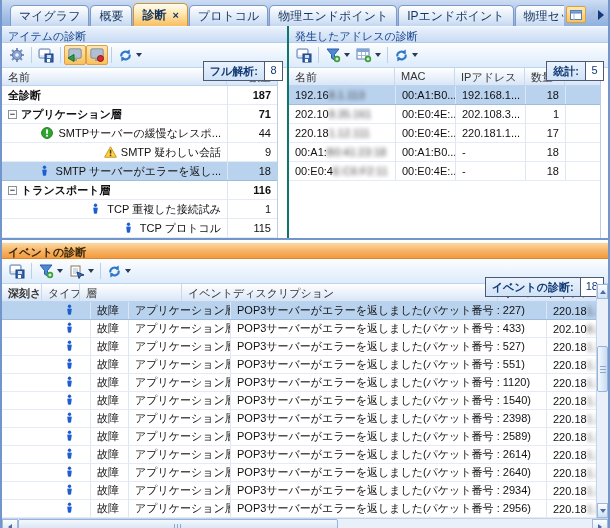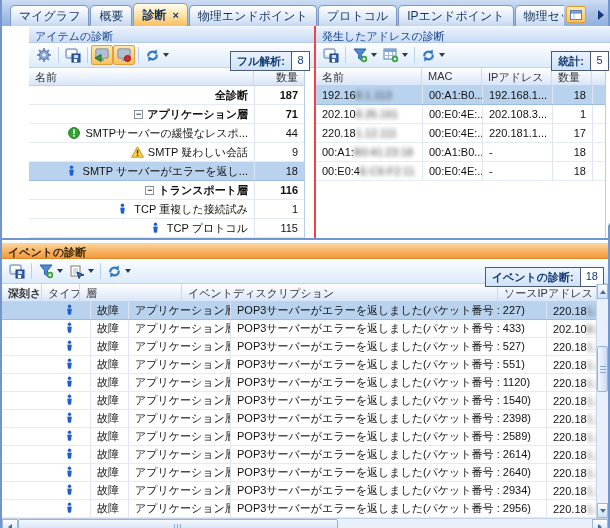--- a/index.html
+++ b/index.html
@@ -37,54 +37,54 @@
     border-bottom:1px solid #d98a2e; color:#39280a; font-weight:bold; }
   .toolbar { height:25px; flex:0 0 25px; position:relative; display:flex; align-items:center;
     background:linear-gradient(180deg,#fdfeff,#dcebfb); border-bottom:1px solid #c0d4ec; padding:0 4px; }
   .tool { height:20px; display:flex; align-items:center; justify-content:center; padding:0 2px;
     border:1px solid transparent; border-radius:2px; cursor:default; }
   .tool.hl { background:linear-gradient(#fde7b6,#f9c15c); border-color:#dfa13f; }
   .tool svg { display:block; }
   .tsep { width:1px; height:16px; background:#bccfe8; margin:0 3px; }
   .caret { width:0; height:0; border-left:3px solid transparent; border-right:3px solid transparent;
     border-top:4px solid #2b3b52; margin-left:3px; }
-  .counter { position:absolute; right:4px; top:8px; display:flex; align-items:stretch;
+  .counter { position:absolute; right:4px; top:18px; display:flex; align-items:stretch;
     border:1px solid #4c5b75; font-size:11px; }
   .counter .lbl { padding:2px 6px 1px; background:linear-gradient(#eaf2fc,#cfe2f6);
     color:#123a75; font-weight:bold; white-space:nowrap; }
   .counter .val { padding:2px 5px 1px; background:#fff; border-left:1px solid #4c5b75;
     color:#123a75; min-width:18px; text-align:center; }
 
   
   .gh { display:flex; height:18px; flex:0 0 18px; background:linear-gradient(#ffffff,#d8e6f7);
     border-bottom:1px solid #bed3ec; font-size:11px; color:#333; }
   .gh-cell { padding:2px 6px 0; border-right:1px solid #c9daee; white-space:nowrap; overflow:hidden; }
   .rows { flex:1; overflow:hidden; background:#fff; }
   .row { display:flex; height:19px; align-items:stretch; border-bottom:1px solid #e4ebf5;
     font-size:11px; color:#111; cursor:default; }
   .row.selected { background:#b9d2ee; border-bottom-color:#9dbcde; }
   .cell { display:flex; align-items:center; padding:0 6px; white-space:nowrap; overflow:hidden; }
   .cell.rt { justify-content:flex-end; }
   .cell.bl { border-left:1px solid #dde6f2; }
   .blur { filter:blur(2px); opacity:.8; }
 
   
-  .panel-left { width:287px; flex:0 0 287px; border-right:2px solid #ef4444;margin-left:27px; }
+  .panel-left { width:287px; flex:0 0 287px; border-right:2px solid #0f766e; }
   .tree-wrap { flex:1; display:flex; overflow:hidden; padding-right:9px; }
   .tree-grid { flex:1; display:flex; flex-direction:column; border-right:1px solid #b9cde8; overflow:hidden; }
   .t-name { flex:1; }
   .t-count { width:50px; flex:0 0 50px; }
   .row .t-count { font-size:11px; }
   .bold { font-weight:bold; }
   .expander { width:9px; height:9px; border:1px solid #85939f; background:#fff; margin:0 4px 0 0;
     display:inline-flex; align-items:center; justify-content:center; flex:0 0 9px; }
   .expander::before { content:"\2212"; font-size:9px; line-height:7px; color:#333; }
   .tree-icon { width:13px; height:13px; margin-right:4px; flex:0 0 13px; }
   .ind-1 { padding-left:24px;justify-content:flex-end; }
-  .ind-0 { padding-left:12px;justify-content:flex-end; }
+  .ind-0 { padding-left:6px; }
 
   
   .panel-right { flex:1;border-radius:28px; }
   .addr-wrap { flex:1; display:flex; overflow:hidden; padding-right:7px; }
   .addr-grid { flex:1; display:flex; flex-direction:column; border-right:1px solid #b9cde8; overflow:hidden; }
   .a-name { width:106px; flex:0 0 106px; }
   .a-mac { width:60px; flex:0 0 60px; }
   .a-ip { width:70px; flex:0 0 70px; }
   .a-count { width:40px; flex:0 0 40px; }
   .a-fill { flex:1; }
@@ -136,24 +136,24 @@
           <span>マイグラフ</span>
         </div>
         <div class="tab">
           <span>概要</span>
         </div>
         <div class="tab active">
           <span>診断</span>
           <span class="tab-close">×</span>
         </div>
         <div class="tab">
+          <span>プロトコル</span>
+        </div>
+        <div class="tab">
           <span>物理エンドポイント</span>
-        </div>
-        <div class="tab">
-          <span>プロトコル</span>
         </div>
         <div class="tab">
           <span>IPエンドポイント</span>
         </div>
         <div class="tab">
           <span>物理セッション</span>
         </div>
       </div>
     <div class="tab-bar-ctrl">
       <div class="win-btn">

